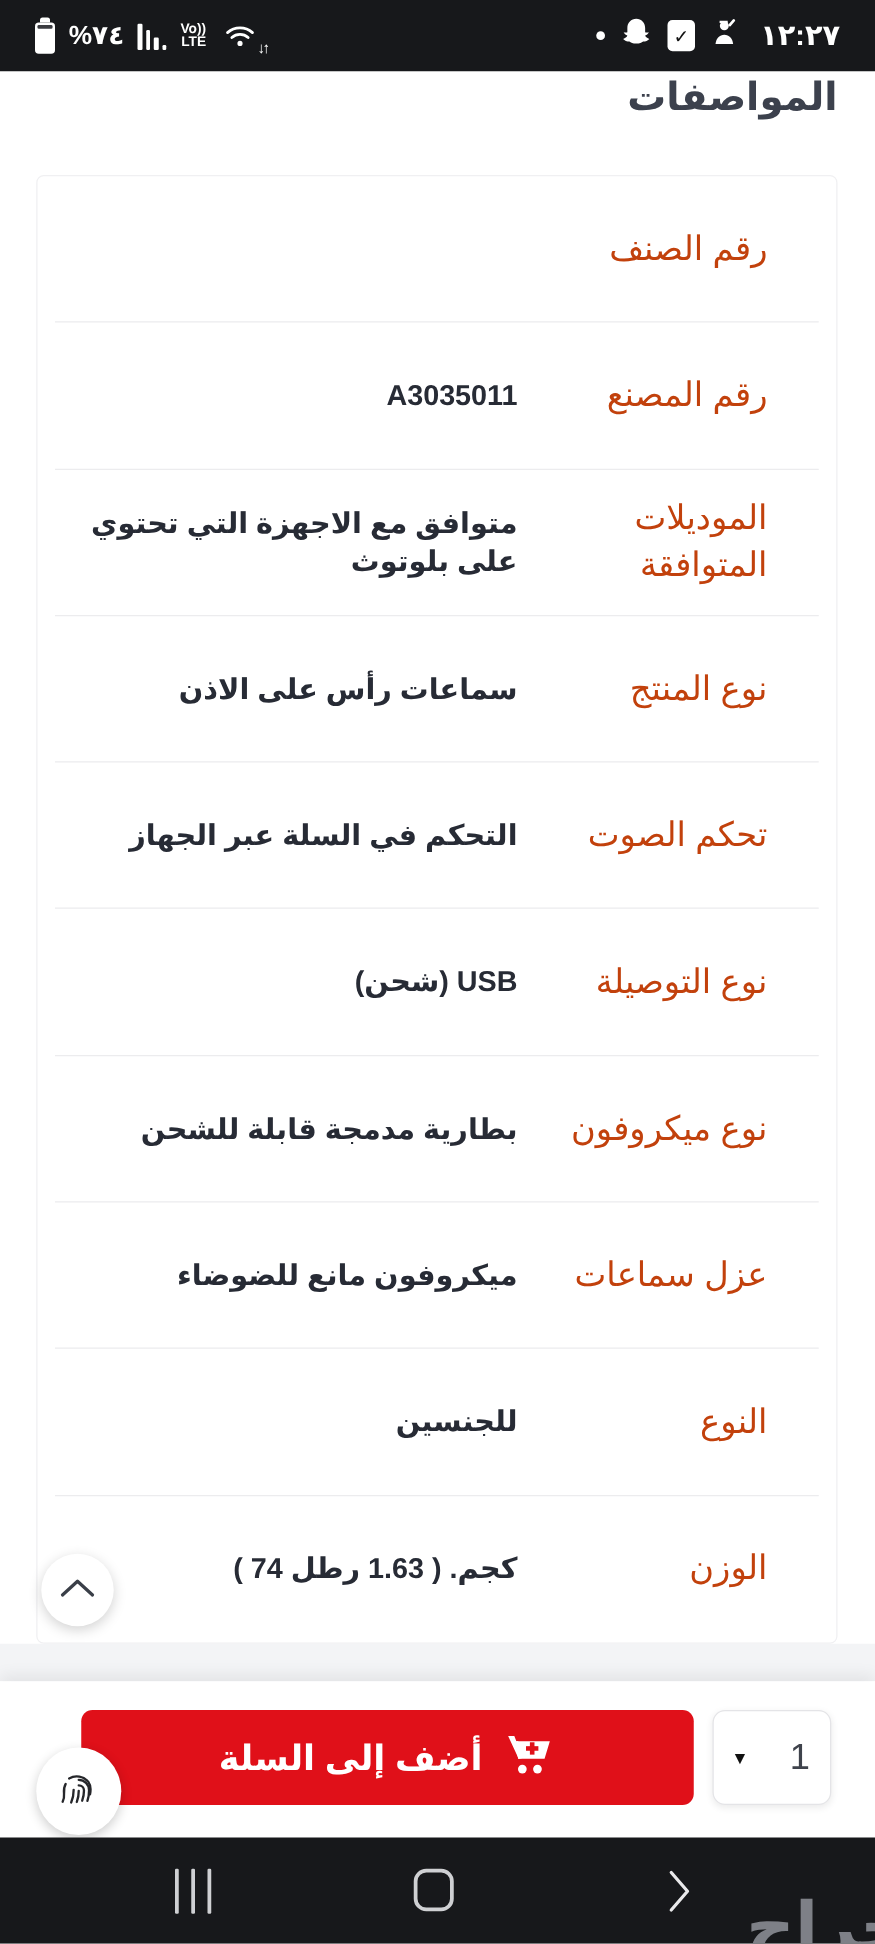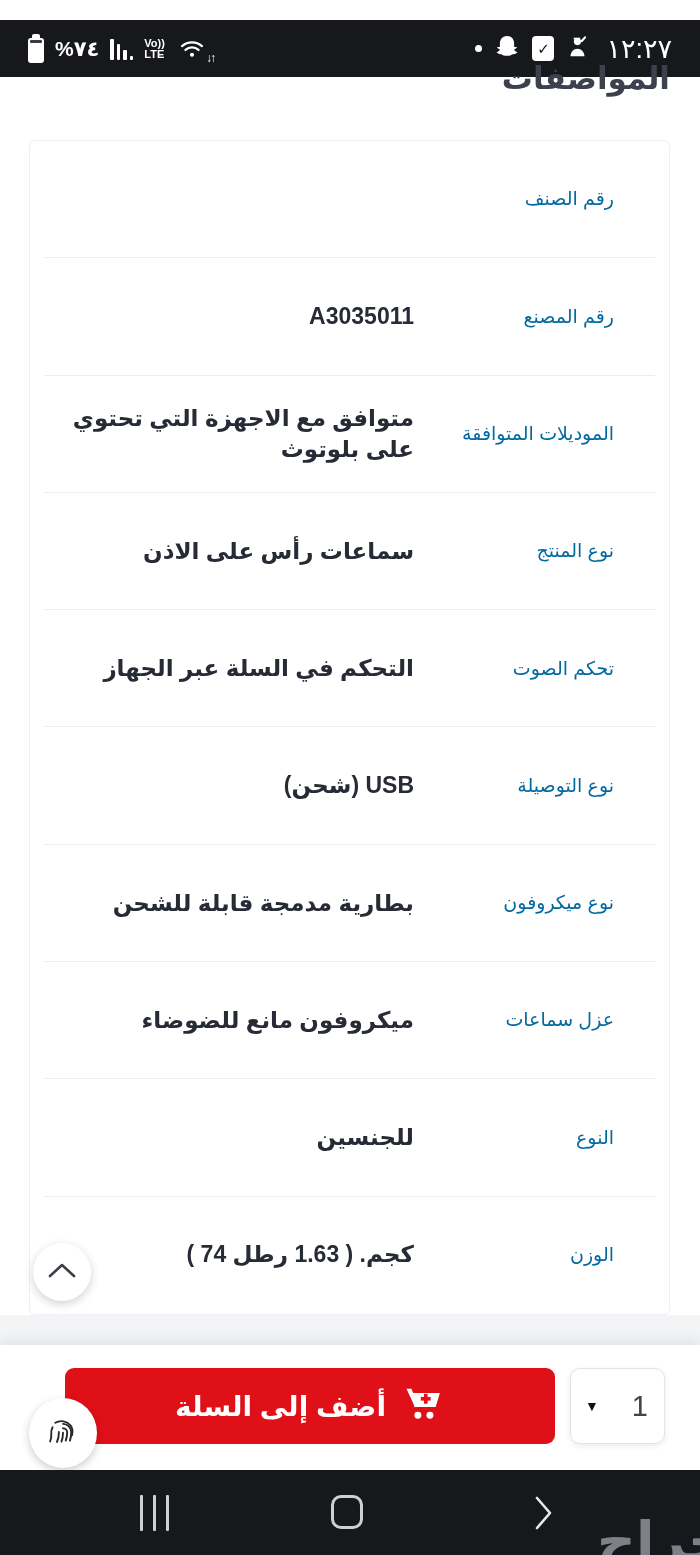--- a/index.html
+++ b/index.html
@@ -7,55 +7,54 @@
     width:700px;height:1555px;position:relative;overflow:hidden;
     background:#ffffff;
     font-family:"Liberation Sans","DejaVu Sans",sans-serif;
   }
   
   .status-bar{
     position:absolute;top:0;left:0;width:700px;height:57px;
     background:#17181b;color:#fff;display:flex;align-items:center;
     justify-content:space-between;padding:0 28px;box-sizing:border-box;
     direction:ltr;
-    margin-top:20px;
   }
   .sb-group{display:flex;align-items:center;gap:11px;}
   .batt{position:relative;width:16px;height:25px;background:#fff;border-radius:3px;margin-top:3px;}
   .batt::before{content:'';position:absolute;top:-4px;left:4px;width:8px;height:4px;background:#fff;border-radius:2px 2px 0 0;}
   .batt-gap{position:absolute;top:2px;left:2px;right:2px;height:3px;background:#3a3b40;border-radius:1px;}
   .sb-pct{font-size:21px;font-weight:bold;letter-spacing:0;}
   .sigbars{display:flex;align-items:flex-end;gap:3px;height:22px;}
   .sigbars i{display:block;width:3.5px;background:#fff;border-radius:1px;}
-  .volte{display:flex;flex-direction:column;align-items:flex-start;font-size:11px;font-weight:bold;line-height:11px;}
+  .volte{display:flex;flex-direction:column;align-items:flex-end;font-size:11px;font-weight:bold;line-height:11px;}
   .wifi-wrap{position:relative;width:34px;height:28px;}
   .wifi-arrows{position:absolute;right:-4px;bottom:-2px;font-size:12px;letter-spacing:-2px;color:#fff;}
   .sb-dot{width:7px;height:7px;border-radius:50%;background:#fff;}
   .checkbox-ic{width:22px;height:25px;background:#fff;border-radius:4px;display:flex;align-items:center;justify-content:center;color:#111;font-size:15px;font-weight:bold;}
-  .sb-time{font-size:27px;font-weight:normal;margin-left:4px;}
+  .sb-time{font-size:23px;font-weight:bold;margin-left:4px;}
   
   .page-title{
     position:absolute;top:60px;right:30px;left:30px;
     font-size:31px;font-weight:bold;color:#3c414d;direction:rtl;
   }
   
   .spec-card{
     position:absolute;top:140px;left:29px;width:641px;height:1175px;
     background:#fff;border:1px solid #f0f0f2;border-radius:6px;
     box-sizing:border-box;display:flex;flex-direction:column;direction:rtl;
   }
   .spec-row{
     flex:1;display:flex;align-items:center;position:relative;
     padding:0 55px 0 30px;box-sizing:border-box;
   }
   .spec-row:not(:last-child)::after{
     content:'';position:absolute;left:14px;right:14px;bottom:0;height:1px;background:#ececee;
   }
   .spec-label{
-    flex:0 0 200px;font-size:19px;color:#0369a1;line-height:1.4;text-align:right;
+    flex:0 0 200px;font-size:27px;color:#c2410c;line-height:1.4;text-align:right;
   }
   .spec-value{
     flex:1;font-size:23px;font-weight:bold;color:#272b35;line-height:1.38;text-align:right;
   }
   
   .fab-top{
     position:absolute;left:33px;top:1243px;width:58px;height:58px;border-radius:50%;
     background:#fff;box-shadow:0 3px 10px rgba(0,0,0,.18);
     display:flex;align-items:center;justify-content:center;z-index:5;
   }

